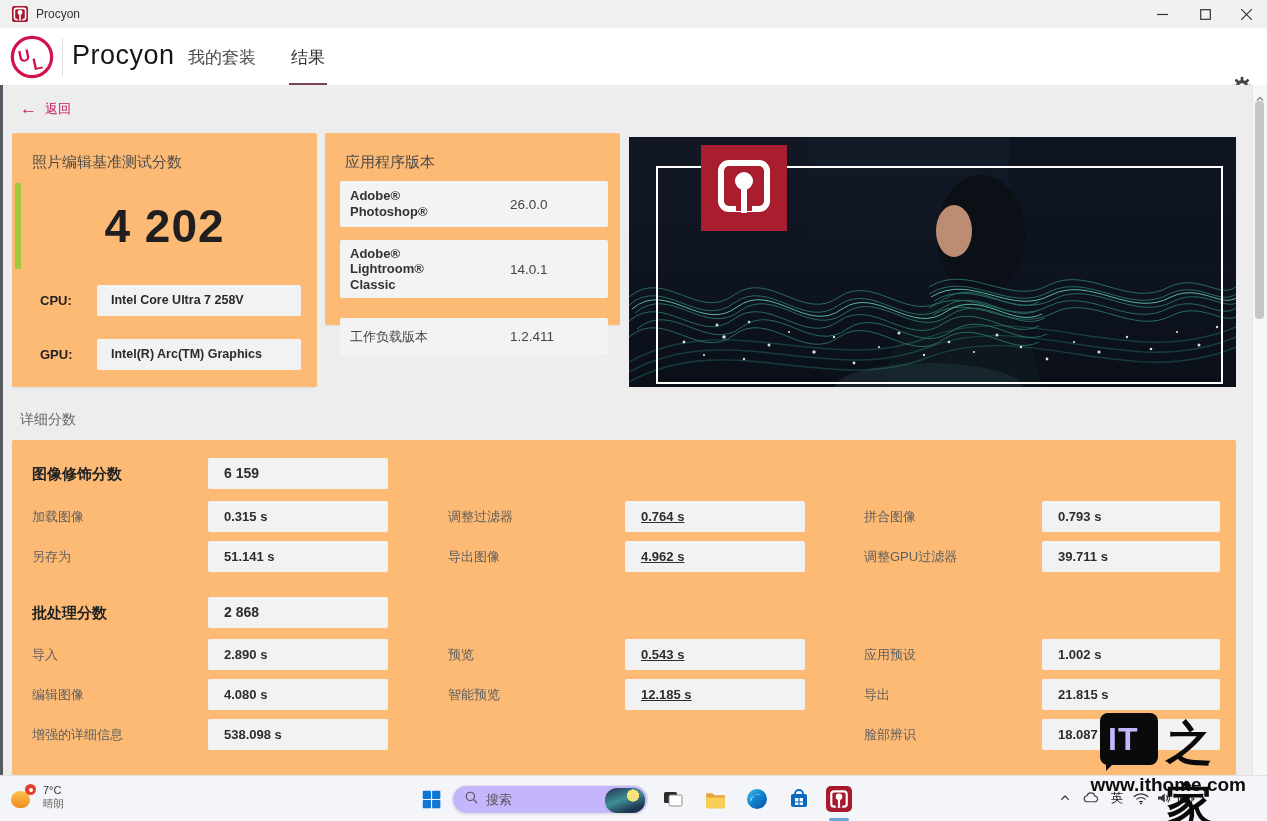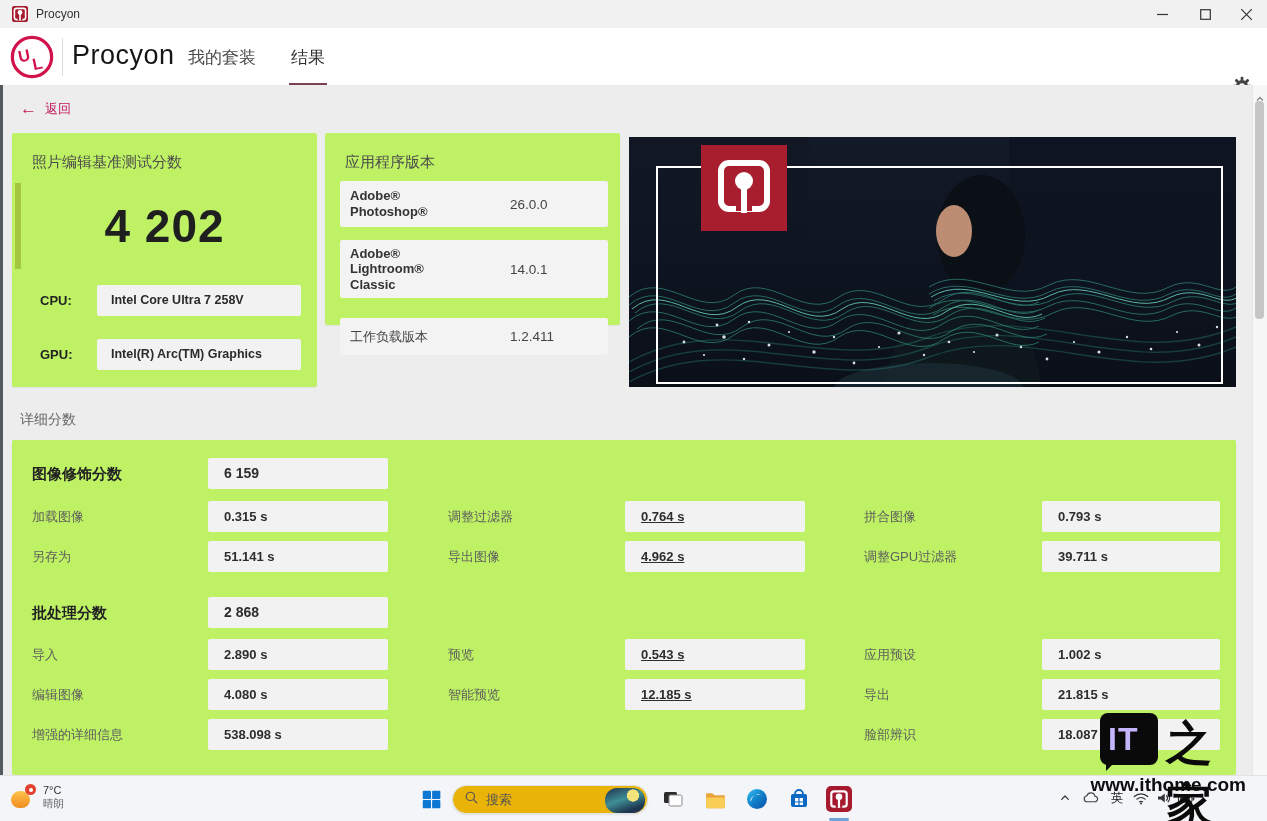--- a/index.html
+++ b/index.html
@@ -24,21 +24,21 @@
   .tab.t2::after{content:"";position:absolute;left:-2px;right:-2px;bottom:-17px;height:3px;background:#7b4350;}
   .gear{position:absolute;left:1231px;top:47px;width:22px;height:22px;}
 
   
   .content{position:absolute;left:0;top:85px;width:1267px;height:690px;background:#ededed;}
   .edge-strip{position:absolute;left:0;top:0;width:3px;height:690px;background:#3a3f48;opacity:.85;}
   .back{position:absolute;left:20px;top:14px;display:flex;align-items:center;gap:8px;color:#c2185b;cursor:pointer;}
   .back .arr{font-size:17px;font-weight:bold;}
   .back .txt{font-size:13px;}
 
-  .card{position:absolute;background:#bef264;border-radius:2px;box-shadow:0 1px 2px rgba(0,0,0,.05);}
+  .card{position:absolute;background:#fdba74;border-radius:2px;box-shadow:0 1px 2px rgba(0,0,0,.05);}
   .card-score{left:12px;top:48px;width:305px;height:254px;}
   .card-vers{left:325px;top:48px;width:295px;height:192px;}
   .card-title{position:absolute;left:20px;top:20px;font-size:15px;color:#4c4c4c;}
   .green-bar{position:absolute;left:3px;top:50px;width:6px;height:86px;background:#a4c740;}
   .big-score{position:absolute;left:0;top:66px;width:100%;text-align:center;font-size:46px;font-weight:bold;color:#1f1f1f;letter-spacing:1px;}
   .spec-row{position:absolute;left:0;width:100%;height:31px;}
   .spec-label{position:absolute;left:28px;top:0;line-height:31px;font-size:13px;font-weight:bold;color:#222;}
   .spec-chip{position:absolute;left:85px;top:0;width:204px;height:31px;background:#f2f2f2;border-radius:2px;font-size:12.5px;font-weight:bold;color:#2a2a2a;line-height:31px;padding-left:14px;box-sizing:border-box;white-space:nowrap;}
 
   .vrow{position:absolute;left:15px;width:268px;background:#f3f3f3;border-radius:2px;display:flex;align-items:center;box-sizing:border-box;padding-left:10px;}
@@ -70,21 +70,21 @@
   
   .taskbar{position:absolute;left:0;top:775px;width:1267px;height:46px;background:#f3f5f8;border-top:1px solid #e3e3e3;}
   .weather{position:absolute;left:10px;top:8px;display:flex;align-items:center;gap:7px;}
   .weather-ico{position:relative;width:26px;height:26px;}
   .w-sun{position:absolute;left:1px;top:7px;width:19px;height:17px;border-radius:50% 50% 45% 45%;background:linear-gradient(180deg,#ffc24a,#ef8d1f);}
   .w-badge{position:absolute;right:0;top:0;width:11px;height:11px;border-radius:50%;background:#e2402d;}
   .w-badge::after{content:"";position:absolute;left:3.5px;top:3.5px;width:4px;height:4px;border-radius:50%;background:#fff;}
   .w-temp{font-size:11px;color:#333;line-height:1.2;}
   .w-cond{font-size:10.5px;color:#666;line-height:1.2;}
   .startbtn{position:absolute;left:418px;top:10px;width:26px;height:26px;display:flex;align-items:center;justify-content:center;}
-  .searchbox{position:absolute;left:452px;top:9px;width:196px;height:29px;background:#eab308;border:1px solid #e2e2e2;border-radius:15px;box-shadow:0 1px 2px rgba(0,0,0,.08);display:flex;align-items:center;box-sizing:border-box;padding-left:11px;}
+  .searchbox{position:absolute;left:452px;top:9px;width:196px;height:29px;background:#c4b5fd;border:1px solid #e2e2e2;border-radius:15px;box-shadow:0 1px 2px rgba(0,0,0,.08);display:flex;align-items:center;box-sizing:border-box;padding-left:11px;}
   .searchbox .ph{font-size:13px;color:#555;margin-left:7px;}
   .bing-thumb{position:absolute;right:2px;top:2px;width:40px;height:25px;border-radius:12px;background:
      radial-gradient(circle at 70% 30%,#f4e27a 0 18%,transparent 19%),
      linear-gradient(160deg,#27455f 10%,#3f8f95 45%,#1d3550 80%);}
   .tb-ico{position:absolute;top:10px;width:26px;height:26px;display:flex;align-items:center;justify-content:center;}
   .proc-ico{background:#a6192e;border-radius:5px;}
   .run-indicator{position:absolute;left:829px;top:42px;width:20px;height:3px;border-radius:2px;background:#6fa3da;}
   .tray-ico{position:absolute;top:13px;width:18px;height:18px;display:flex;align-items:center;justify-content:center;}
   .ime{font-size:12.5px;color:#222;}
 

